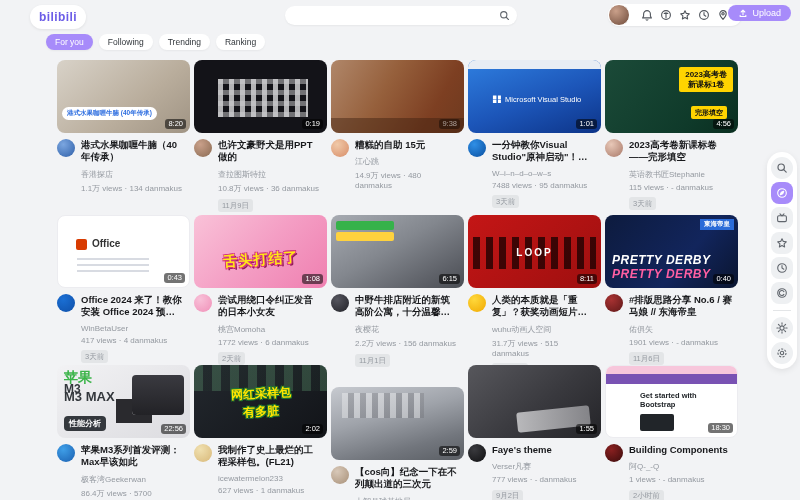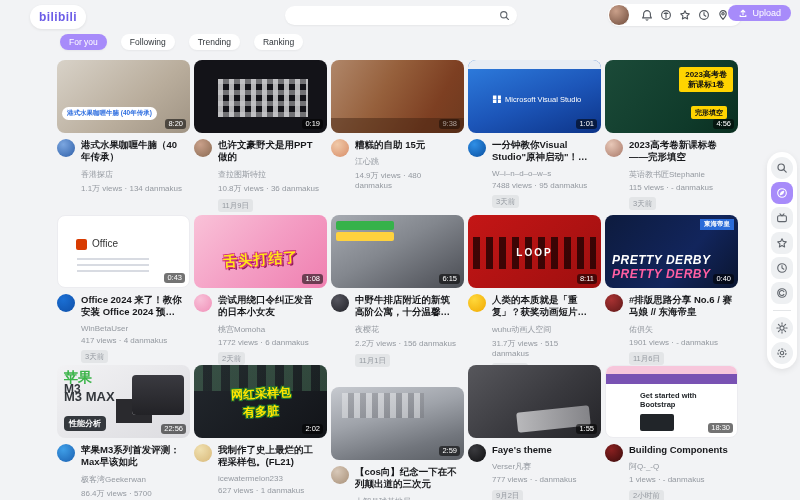--- a/index.html
+++ b/index.html
@@ -19,21 +19,21 @@
   .cluster { position:absolute; left:608px; top:4px; height:22px; width:134px; background:#fff;
     border-radius:12px; box-shadow:0 1px 2px rgba(0,0,0,.06); display:flex; align-items:center; }
   .avatar-top { width:22px; height:22px; border-radius:50%; flex:none; margin-right:7px;
     background:radial-gradient(circle at 35% 30%,#caa08a,#6d4a3a); border:1px solid #fff; cursor:pointer; }
   .ticon { width:19px; height:18px; display:flex; align-items:center; justify-content:center;
     background:none; border:0; padding:0; color:#51565d; cursor:pointer; }
   .upload { position:absolute; right:9px; top:5px; height:16px; padding:0 10px; background:#a78bfa;
     color:#fff; border:0; border-radius:10px; font-size:9px; display:flex; align-items:center;
     gap:4px; font-family:inherit; cursor:pointer; }
   
-  .tabs { position:absolute; left:60px; top:34px; display:flex; gap:14px; }
+  .tabs { position:absolute; left:46px; top:34px; display:flex; gap:6px; }
   .tab { height:16px; padding:0 9px; border-radius:9px; background:#fff; color:#31363b; border:0;
     font-size:8.5px; display:flex; align-items:center; box-shadow:0 1px 2px rgba(0,0,0,.05);
     font-family:inherit; cursor:pointer; }
   .tab.active { background:#a78bfa; color:#fff; }
   
   .grid { position:absolute; left:57px; top:60px; display:grid;
     grid-template-columns:repeat(5,133px); grid-template-rows:155px 150px 150px; column-gap:4px; }
   .thumb { position:relative; width:133px; height:73px; border-radius:8px; overflow:hidden; cursor:pointer; }
   .dur { position:absolute; right:4px; bottom:4px; background:rgba(0,0,0,.55); color:#fff;
     font-size:7.5px; padding:1.5px 3px; border-radius:3px; line-height:1; }
@@ -67,21 +67,21 @@
                linear-gradient(#fff,#fff) 100% 0/3.5px 3.5px no-repeat,
                linear-gradient(#fff,#fff) 0 100%/3.5px 3.5px no-repeat,
                linear-gradient(#fff,#fff) 100% 100%/3.5px 3.5px no-repeat; }
   .t5 { background:linear-gradient(130deg,#1b4a38,#0f3a2a 70%,#0a2e20); }
   .t5 .ybox { position:absolute; right:5px; top:7px; background:#ffd400; color:#111; font-weight:bold;
     text-align:center; padding:3px 6px; border-radius:2px; display:flex; flex-direction:column; gap:1px;
     font-size:8px; line-height:1.15; }
   .t5 .ychip { position:absolute; right:11px; top:46px; background:#ffd400; color:#111; font-weight:bold;
     font-size:7px; padding:1.5px 4px; border-radius:2px; }
   .t6 { background:#fff; border:1px solid #ececf0; }
-  .t6 .office-text { position:absolute; left:34px; top:22px; color:#333; font-weight:normal; font-size:10px; }
+  .t6 .office-text { position:absolute; left:34px; top:22px; color:#333; font-weight:bold; font-size:10px; }
   .t6 .office-text::before { content:""; position:absolute; left:-16px; top:1px; width:11px; height:11px;
     background:#d83b01; border-radius:2px; }
   .t6::after { content:""; position:absolute; left:19px; top:42px; width:72px; height:16px;
     background:repeating-linear-gradient(180deg,#d8dbe2 0 2px,transparent 2px 6px); }
   .t7 { background:linear-gradient(135deg,#f9c2d8 0%,#f49ec4 50%,#ef7fb0); }
   .t7 .tongue-text { position:absolute; left:50%; top:62%; transform:translate(-50%,-50%) rotate(-4deg);
     color:#ffe817; font-size:14px; font-weight:bold; letter-spacing:1px; white-space:nowrap;
     text-shadow:-1px -1px 0 #d4357f,1px -1px 0 #d4357f,-1px 1px 0 #d4357f,1px 1px 0 #d4357f,2px 2px 0 #8c1d54; }
   .t8 { background:linear-gradient(150deg,#a7abb2 0%,#83878e 45%,#5e6168 80%,#4a4d53); }
   .t8::before { content:""; position:absolute; left:5px; top:6px; width:58px; height:9px; background:#36b24a;

